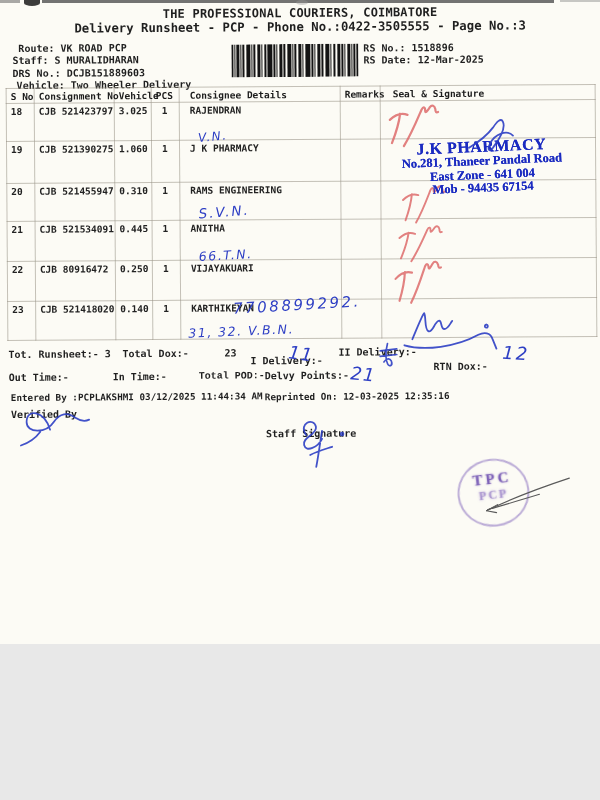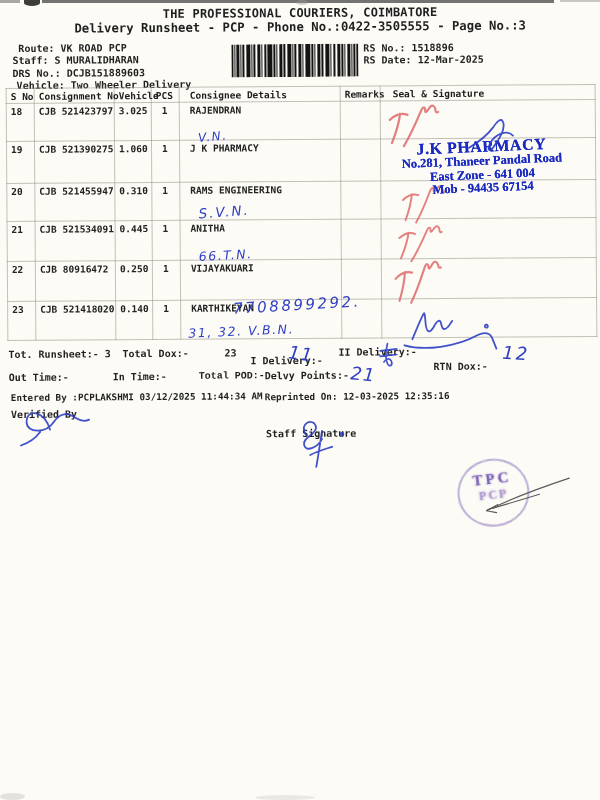--- a/index.html
+++ b/index.html
@@ -1,16 +1,16 @@
 <!DOCTYPE html>
 <html><head>
 <meta charset="utf-8">
 <style>
   html,body{margin:0;padding:0;background:#e8e8e8;}
-  .sheet{position:relative;width:600px;height:800px;background:#fcfbf5;overflow:hidden;
+  .sheet{position:relative;width:600px;height:644px;background:#fcfbf5;overflow:hidden;
          font-family:"DejaVu Sans Mono",monospace;}
   .doc{position:absolute;left:0;top:0;width:600px;height:800px;
        transform:rotate(-0.4deg);transform-origin:300px 0;}
   .abs{position:absolute;}
   .mono{font-family:"DejaVu Sans Mono",monospace;font-weight:700;color:#1f1f1f;white-space:nowrap;}
   .t10{font-size:10px;} .t93{font-size:9.3px;}
   .center{left:0;right:0;text-align:center;}
   .hand{font-family:"DejaVu Sans",sans-serif;font-style:italic;color:#2e3fc4;white-space:nowrap;}
   .redink{stroke:#dd6b6b;stroke-width:2.4;fill:none;stroke-linecap:round;stroke-linejoin:round;opacity:.85;}
   .blueink{stroke:#2e3fc4;stroke-width:1.8;fill:none;stroke-linecap:round;stroke-linejoin:round;opacity:.9;}

